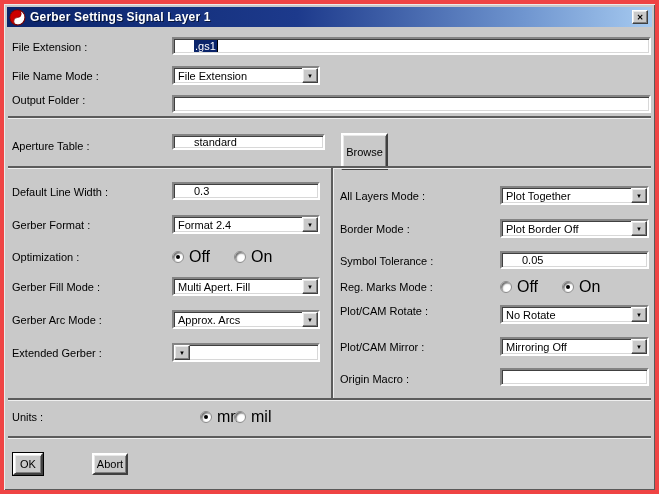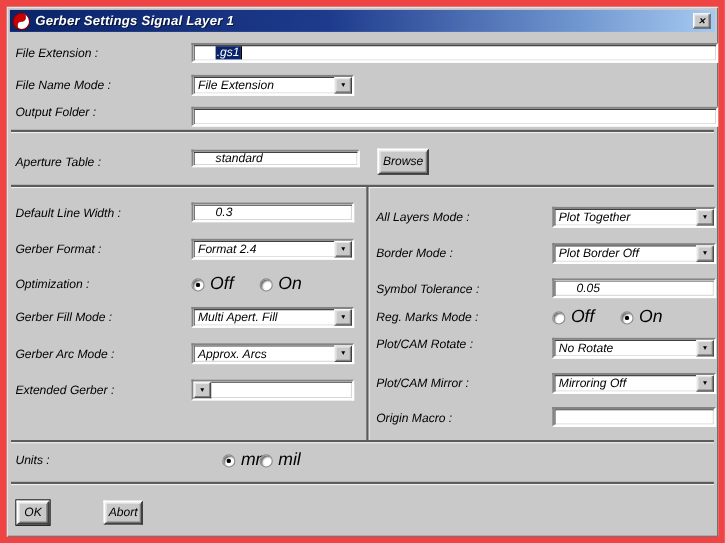--- a/index.html
+++ b/index.html
@@ -2,24 +2,23 @@
 <html><head>
 <meta charset="utf-8">
 <style>
   * { margin:0; padding:0; box-sizing:border-box; }
   html,body { background:#ffffff; }
   body { font-family:"Liberation Sans", sans-serif; }
 
   #window {
     position:relative; width:659px; height:494px;
     background:#c9c9c9;
-    border:6px solid #ef4444;
+    border:4px solid #ef4444;
     box-shadow: inset 1px 1px 0 #ececec, inset -1px -1px 0 #5a5a5a;
     overflow:hidden;
-    font-style:italic;
   }
 
   
   .titlebar {
     position:absolute; left:3px; top:3px; right:3px; height:20px;
     background:linear-gradient(90deg,#0a246a 0%, #1d3a8c 45%, #6f95cf 80%, #a6caf0 100%);
     display:flex; align-items:center; padding:0 4px 0 2px;
   }
   .title-icon { width:17px; height:17px; margin-right:4px; flex:0 0 auto; }
   .title-text {
@@ -119,21 +118,21 @@
   <div class="field" style="left:168px; top:91px; width:479px; height:18px;">
     <span></span>
   </div>
 
   <div class="hr" style="top:112px;"></div>
 
   <div class="lbl" style="left:8px; top:136px;">Aperture Table :</div>
   <div class="field" style="left:168px; top:130px; width:153px; height:16px;">
     <span>standard</span>
   </div>
-  <div class="btn" style="left:337px; top:129px; width:47px; height:24px;">Browse</div>
+  <div class="btn" style="left:337px; top:129px; width:47px; height:37px;">Browse</div>
 
   <div class="hr" style="top:162px;"></div>
   <div class="vr" style="left:327px; top:164px; height:230px;"></div>
 
   <div class="lbl" style="left:8px; top:182px;">Default Line Width :</div>
   <div class="field" style="left:168px; top:178px; width:148px; height:18px;">
     <span>0.3</span>
   </div>
 
   <div class="lbl" style="left:8px; top:215px;">Gerber Format :</div>

